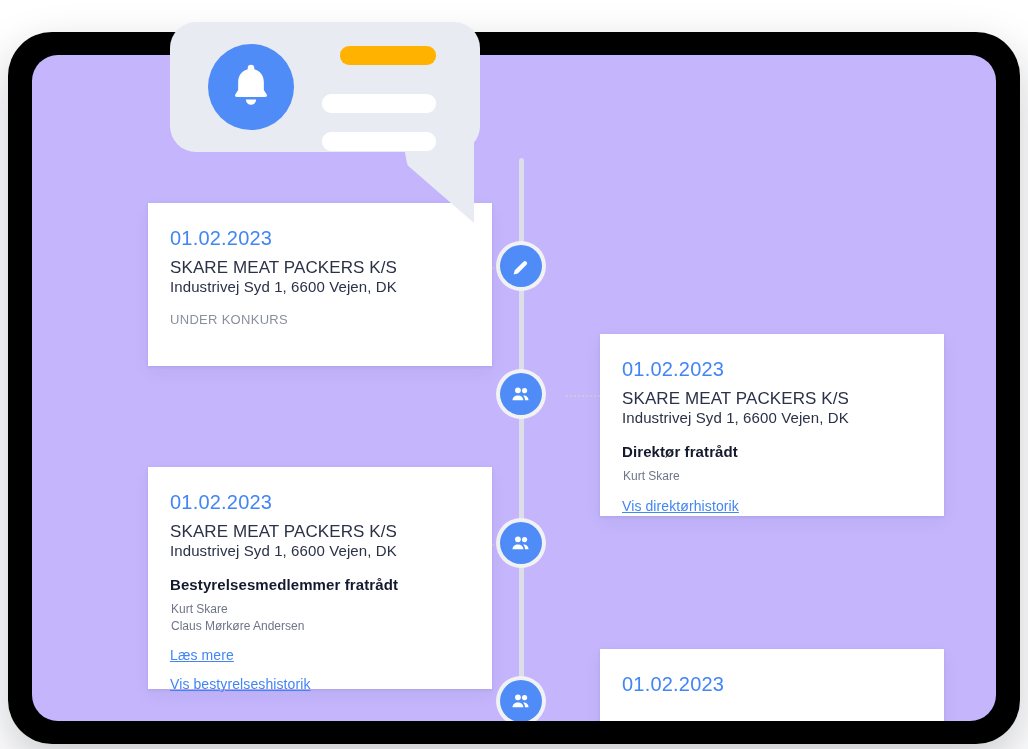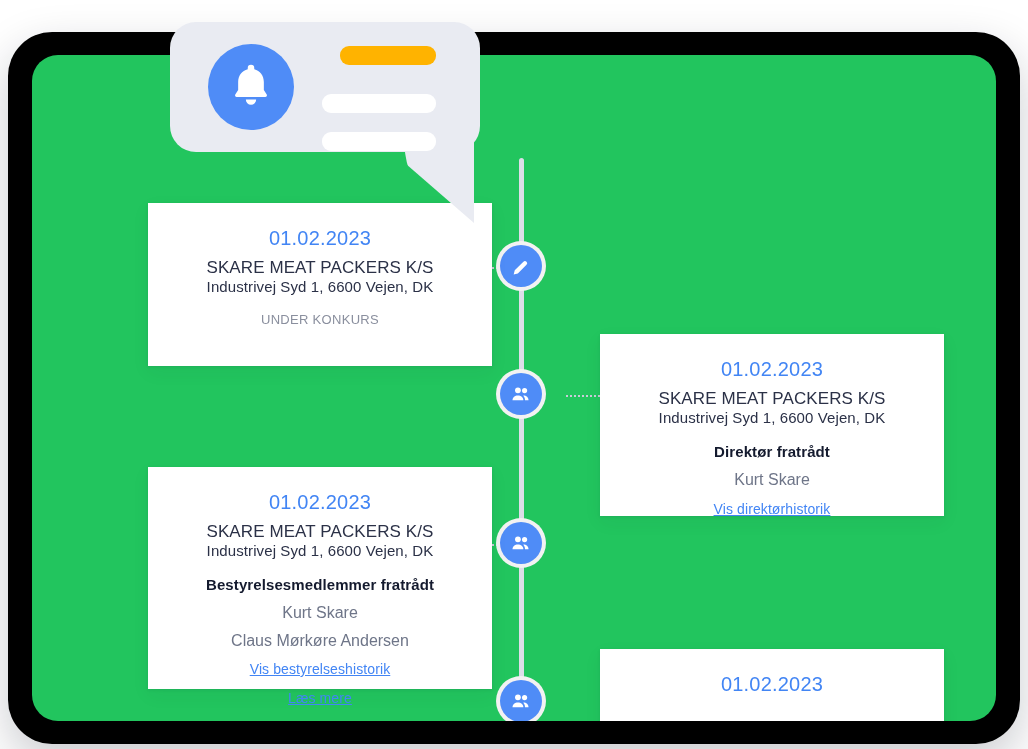--- a/index.html
+++ b/index.html
@@ -17,24 +17,23 @@
     left:8px; top:32px;
     width:1012px; height:712px;
     background:#000000;
     border-radius:44px;
     box-shadow:0 18px 46px rgba(20,24,40,.22);
   }
   #device-screen{
     position:absolute;
     left:24px; top:23px;
     width:964px; height:666px;
-    background:#22c55e;
+    background:#c4b5fd;
     border-radius:26px;
     overflow:hidden;
-    text-align:center;
   }
 
   
   .rail{
     position:absolute;
     left:487px; top:103px;
     width:5px; height:563px;
     background:#dcdee8;
     border-radius:3px;
   }
@@ -108,24 +107,24 @@
     letter-spacing:.1px;
   }
   .c-meta{
     font-size:13px;
     color:#8a8f9e;
     line-height:15.5px;
     margin:0;
     letter-spacing:.3px;
   }
   .c-person{
-    font-size:16px;
+    font-size:12px;
     color:#6e7588;
     line-height:15.5px;
-    margin:12px;
+    margin:1px;
   }
   .c-link{
     display:block;
     font-size:14px;
     color:#4285f4;
     text-decoration:underline;
     margin-top:13px;
     letter-spacing:.1px;
     cursor:pointer;
   }
@@ -235,22 +234,22 @@
       <a class="c-link">Vis direktørhistorik</a>
     </div>
 
     <div class="card card-left card-3">
       <div class="c-date">01.02.2023</div>
       <div class="c-company">SKARE MEAT PACKERS K/S</div>
       <div class="c-address">Industrivej Syd 1, 6600 Vejen, DK</div>
       <div class="c-title">Bestyrelsesmedlemmer fratrådt</div>
       <div class="c-person">Kurt Skare</div>
       <div class="c-person">Claus Mørkøre Andersen</div>
+      <a class="c-link">Læs mere</a>
       <a class="c-link">Vis bestyrelseshistorik</a>
-      <a class="c-link">Læs mere</a>
     </div>
 
     <div class="card card-right card-4">
       <div class="c-date">01.02.2023</div>
     </div>
 
   </div>
 </div>
 
 <div id="notif-tail"></div>

